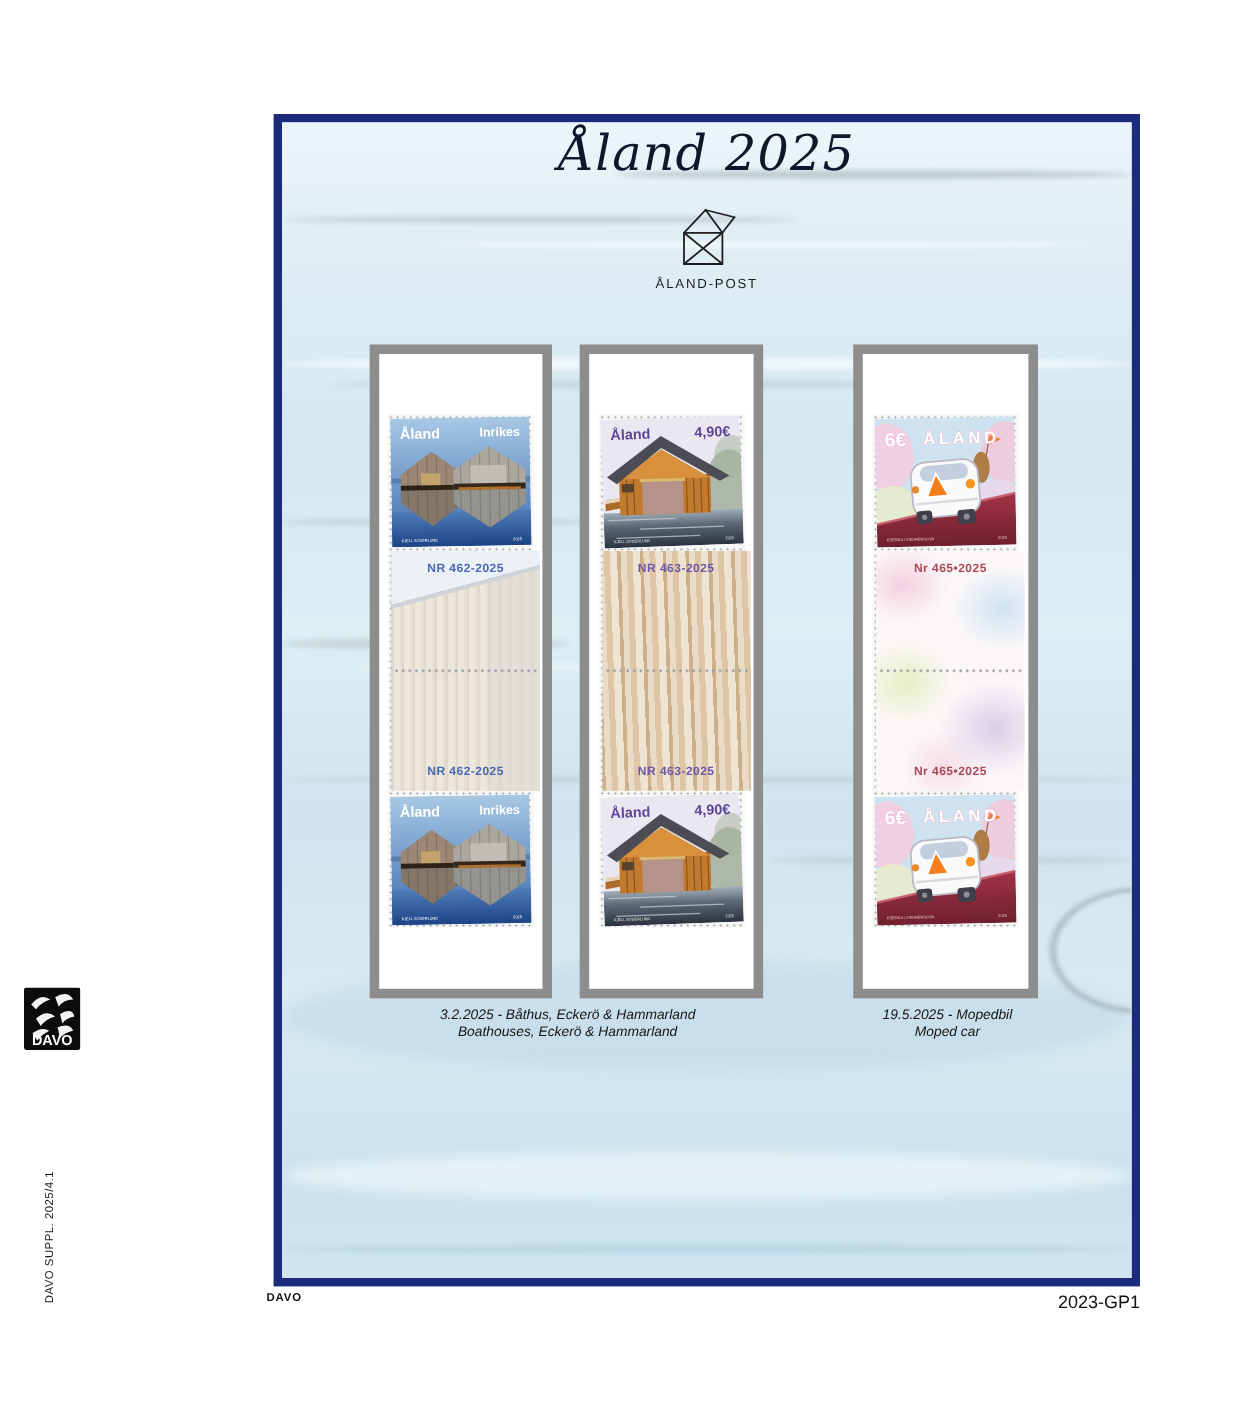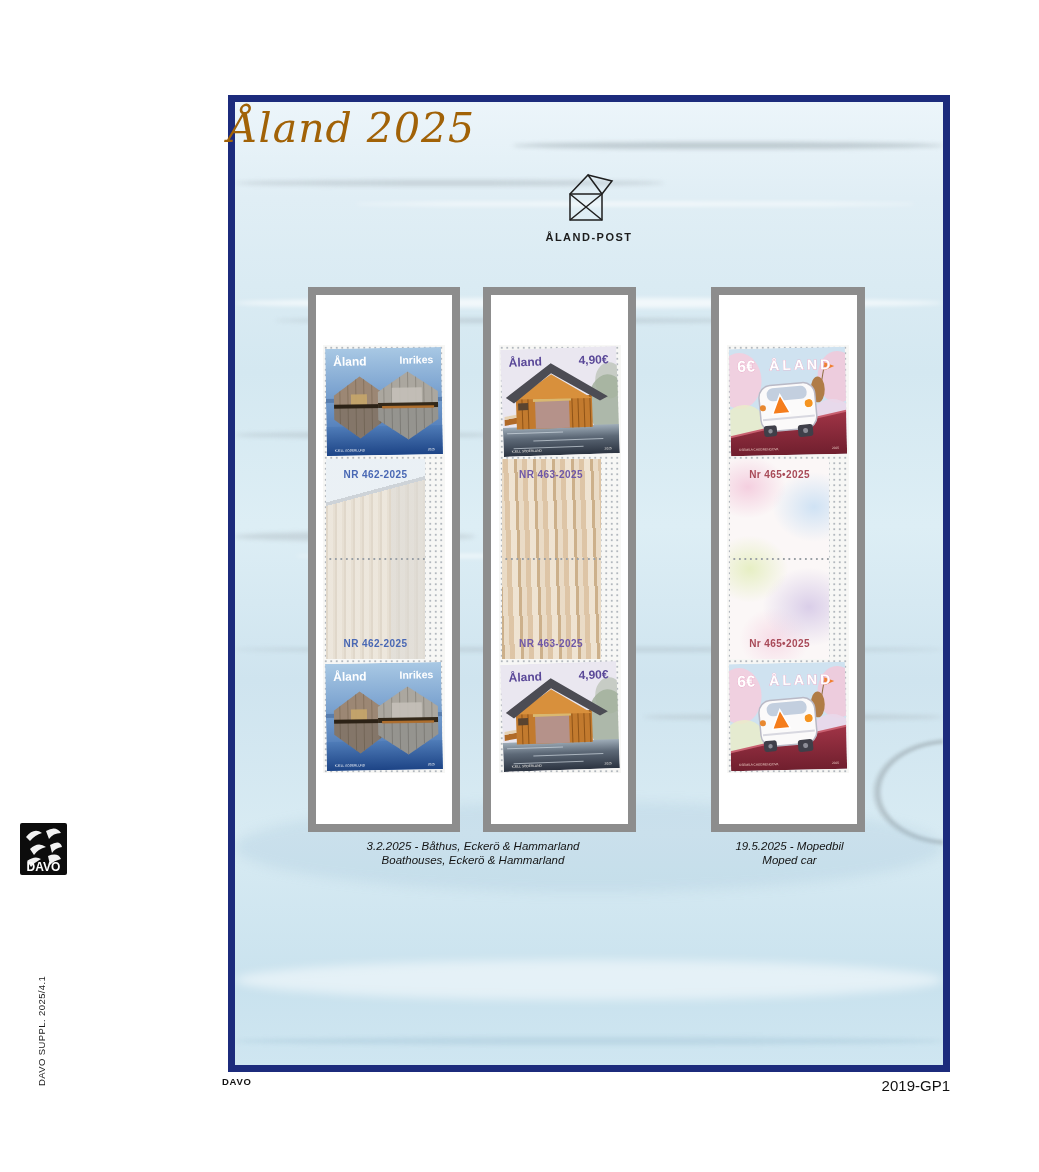--- a/index.html
+++ b/index.html
@@ -9,43 +9,43 @@
   .frame{position:absolute;left:228px;top:95px;width:722px;height:977px;
          border:7px solid #1c2b7c;box-sizing:border-box;background:#e2eff6;}
   .water{position:absolute;inset:0;overflow:hidden;
          background:linear-gradient(180deg,#ecf5fa 0%,#e0eef5 10%,#d4e8f1 28%,#ddeef5 44%,
                     #cfe4ef 60%,#d8ebf3 76%,#c9e2ee 92%,#cfe6f1 100%);}
   .sk{position:absolute;border-radius:50%;filter:blur(2px);}
   .swirl{position:absolute;right:0;top:585px;width:150px;height:210px;filter:blur(1px);
          background:radial-gradient(ellipse 130px 90px at 105% 50%, rgba(0,0,0,0) 52%,
                     rgba(148,160,166,.55) 56%, rgba(0,0,0,0) 61%);}
   
-  .title{position:absolute;left:228px;top:104px;width:722px;
-         font-family:"DejaVu Serif", serif;font-style:italic;font-size:41px;color:#a16207;
+  .title{position:absolute;left:228px;top:104px;width:722px;text-align:center;
+         font-family:"DejaVu Serif", serif;font-style:italic;font-size:41px;color:#0f172a;
          letter-spacing:1px;}
   .postlogo{position:absolute;left:228px;top:168px;width:722px;text-align:center;}
   .postlogo svg{display:block;margin:0 auto;}
-  .postlogo-text{margin-top:5px;font-size:11px;letter-spacing:1.5px;color:#1c1c1c;font-weight:700;}
+  .postlogo-text{margin-top:5px;font-size:11px;letter-spacing:1.5px;color:#1c1c1c;font-weight:400;}
   
   .strip{position:absolute;top:287px;height:545px;border:8px solid #8d8d8d;background:#fff;
          box-sizing:border-box;}
   .strip1{left:308px;width:152px;}
   .strip2{left:483px;width:153px;}
   .strip3{left:711px;width:154px;}
   .stack{margin:50px auto 0 auto;width:122px;padding:3px;box-sizing:border-box;
          background-color:#f7f7f5;
          background-image:radial-gradient(circle, #b2b8be 0.9px, rgba(0,0,0,0) 1.1px);
          background-size:5.5px 5.5px;}
   .stamp{width:116px;height:107px;position:relative;}
   .stamp svg{display:block;width:116px;height:107px;}
   .rA{transform:rotate(-1deg);}
   .rB{transform:rotate(-2deg);}
   .rC{transform:rotate(-1.2deg);}
   .perf{height:4px;}
-  .gutter{position:relative;width:99px;height:200px;overflow:hidden;}
+  .gutter{position:relative;width:124px;height:200px;overflow:hidden;}
   .gutter-art{position:absolute;inset:0;}
   .g1{background:
       linear-gradient(rgba(252,253,254,.5),rgba(252,253,254,.5)),
       linear-gradient(165deg, rgba(0,0,0,0) 19.2%, #9fa9b2 19.2% 20.8%, rgba(0,0,0,0) 20.8%),
       linear-gradient(165deg, #d9e4ec 0 19.2%, rgba(217,228,236,0) 19.2%),
       linear-gradient(90deg, rgba(0,0,0,0) 0 66%, rgba(185,181,172,.55) 66%),
       repeating-linear-gradient(90deg, #c4b296 0 2px, #ddd0ba 2px 7px, #d2c2a8 7px 9px);}
   .g2{background:
       linear-gradient(rgba(253,251,248,.42),rgba(253,251,248,.42)),
       repeating-linear-gradient(88deg, #a97a3c 0 3px, #dcc4a2 3px 8px, #c79e6b 8px 13px,
@@ -405,15 +405,15 @@
   <div class="caption cap1">
     <div>3.2.2025 - Båthus, Eckerö &amp; Hammarland</div>
     <div>Boathouses, Eckerö &amp; Hammarland</div>
   </div>
   <div class="caption cap2">
     <div>19.5.2025 - Mopedbil</div>
     <div>Moped car</div>
   </div>
 
   <div class="footer-brand">DAVO</div>
-  <div class="page-code">2019-GP1</div>
+  <div class="page-code">2023-GP1</div>
 
 </div>
 
 </body></html>

